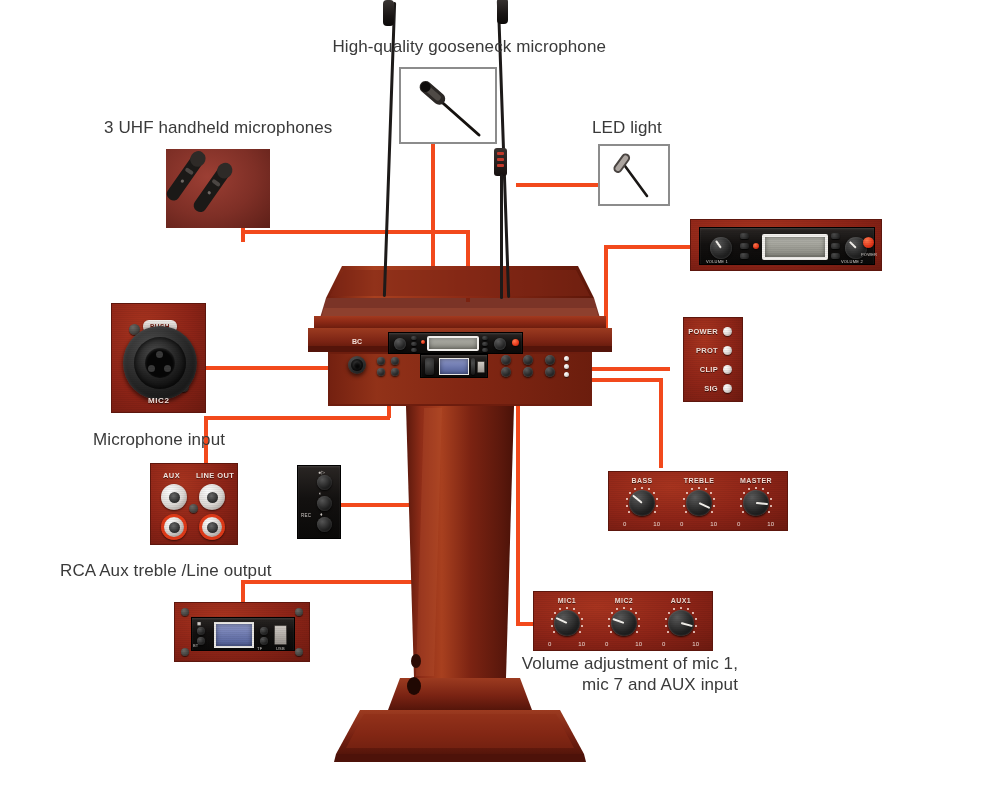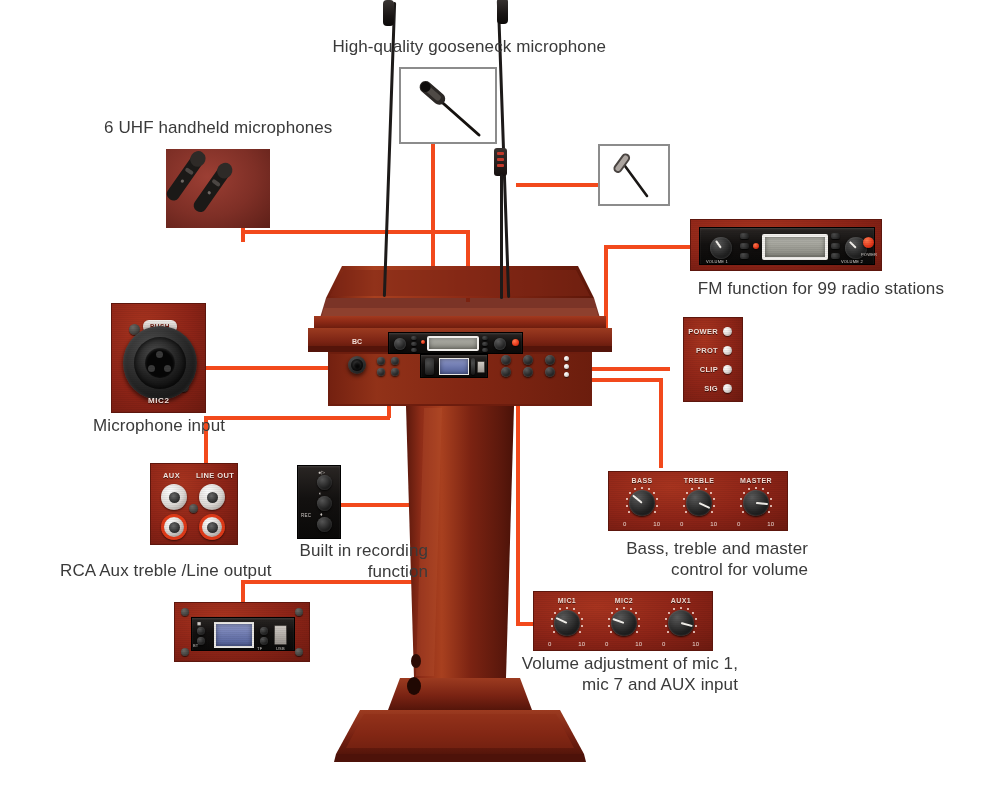--- a/index.html
+++ b/index.html
@@ -387,39 +387,40 @@
     <svg width="94" height="73" viewBox="0 0 94 73">
       <line x1="26" y1="20" x2="78" y2="66" stroke="#15120f" stroke-width="3" stroke-linecap="round"></line>
       <g transform="rotate(41 30 24)">
         <rect x="16" y="17" width="30" height="12" rx="6" fill="#2b2725"></rect>
         <rect x="19" y="20" width="22" height="6" rx="3" fill="#6e6863" opacity=".55"></rect>
         <circle cx="22" cy="23" r="5" fill="#0e0c0b"></circle>
       </g>
     </svg>
   </div>
 
-  <div class="cap" style="left:104px; top:117px; width:300px;">6 UHF handheld microphones</div>
+  <div class="cap" style="left:104px; top:117px; width:300px;">3 UHF handheld microphones</div>
   <div style="position:absolute; left:166px; top:149px; width:104px; height:79px;
               background:radial-gradient(ellipse at 40% 35%, #9c3f34 0%, #7e2f26 55%, #5d1f18 100%);">
     <svg width="104" height="79" viewBox="0 0 104 79">
       <g transform="rotate(35 34 20)">
         <rect x="20" y="10" width="13" height="52" rx="6" fill="#1b1917"></rect>
         <ellipse cx="26.5" cy="13" rx="7.5" ry="8" fill="#2e2a27"></ellipse>
         <rect x="22" y="26" width="9" height="4" rx="2" fill="#4b4643"></rect>
         <circle cx="26.5" cy="40" r="1.6" fill="#6e6763"></circle>
       </g>
       <g transform="rotate(35 62 30)">
         <rect x="48" y="22" width="13" height="52" rx="6" fill="#1b1917"></rect>
         <ellipse cx="54.5" cy="25" rx="7.5" ry="8" fill="#2e2a27"></ellipse>
         <rect x="50" y="38" width="9" height="4" rx="2" fill="#4b4643"></rect>
         <circle cx="54.5" cy="52" r="1.6" fill="#6e6763"></circle>
       </g>
     </svg>
   </div>
 
+  <div class="cap" style="left:592px; top:117px; width:180px;">LED  light</div>
   <div class="framebox" style="left:598px; top:144px; width:72px; height:62px;">
     <svg width="68" height="58" viewBox="0 0 68 58">
       <line x1="25" y1="20" x2="47" y2="50" stroke="#1a1715" stroke-width="2.6" stroke-linecap="round"></line>
       <g transform="rotate(36 28 18)">
         <rect x="18" y="10" width="9" height="22" rx="4.5" fill="#4a4542"></rect>
         <rect x="20" y="12" width="5" height="18" rx="2.5" fill="#cdc6c0" opacity=".75"></rect>
       </g>
     </svg>
   </div>
 
@@ -453,21 +454,20 @@
 
       <div class="knob-face" style="position:absolute; left:143px; top:7px; width:26px; height:26px;">
         <div class="knob-dial" style="left:2px; top:2px; width:22px; height:22px;"></div>
         <div class="knob-ptr" style="width:9px; transform:translate(0,-50%) rotate(-135deg);"></div>
       </div>
       <div class="micro-lbl" style="left:141px; top:31px; font-size:4px; color:#dcd6d2;">VOLUME 2</div>
       <div class="redbtn" style="left:163px; top:9px; width:11px; height:11px;"></div>
       <div class="micro-lbl" style="left:161px; top:24px; font-size:4px; color:#dcd6d2;">POWER</div>
     </div>
   </div>
-  <div class="cap center" style="left:654px; top:278px; width:290px;">FM function for 99 radio stations</div>
 
   <div class="panel" style="left:683px; top:317px; width:60px; height:85px;">
     <div class="led-row" style="left:4px; top:9px;">
       <span class="led-txt">POWER</span>
       <span class="led-dot"></span>
     </div>
     <div class="led-row" style="left:4px; top:28px;">
       <span class="led-txt">PROT</span>
       <span class="led-dot"></span>
     </div>
@@ -489,21 +489,21 @@
       <div class="xlr-mid">
         <div class="xlr-hole">
           <div class="xlr-pin" style="left:11px; top:3px;"></div>
           <div class="xlr-pin" style="left:3px; top:17px;"></div>
           <div class="xlr-pin" style="left:19px; top:17px;"></div>
         </div>
       </div>
     </div>
     <div class="plate-lbl" style="left:36px; top:92px;">MIC2</div>
   </div>
-  <div class="cap" style="left:93px; top:415px; width:220px;">Microphone input</div>
+  <div class="cap" style="left:93px; top:429px; width:220px;">Microphone input</div>
 
   <div class="panel" style="left:150px; top:463px; width:88px; height:82px;">
     <div class="rca-lbl" style="left:12px; top:7px;">AUX</div>
     <div class="rca-lbl" style="left:45px; top:7px;">LINE OUT</div>
     <div class="rca" style="left:10px; top:20px;">
         <i></i>
       </div>
     <div class="rca" style="left:48px; top:20px;">
         <i></i>
       </div>
@@ -519,22 +519,20 @@
 
   <div class="darkpanel" style="left:297px; top:465px; width:44px; height:74px;">
     <div class="btn-round" style="left:19px; top:9px; width:15px; height:15px;"></div>
     <div class="btn-round" style="left:19px; top:30px; width:15px; height:15px;"></div>
     <div class="btn-round" style="left:19px; top:51px; width:15px; height:15px;"></div>
     <div class="micro-lbl" style="left:20px; top:3px;">●▷</div>
     <div class="micro-lbl" style="left:21px; top:24px;">◐</div>
     <div class="micro-lbl" style="left:22px; top:45px;">♦</div>
     <div class="micro-lbl" style="left:3px; top:47px; font-size:4.5px;">REC</div>
   </div>
-  <div class="cap center" style="left:256px; top:540px; width:172px;">Built in recording
-function</div>
 
   <div class="panel" style="left:608px; top:471px; width:180px; height:60px;">
     <div class="knob-wrap" style="left:11px; top:5px; width:44px;">
       <div class="knob-label">BASS</div>
       <div class="knob-face">
         <div class="knob-dial"></div>
         <div class="knob-ptr" style="transform:translate(0,-50%) rotate(-140deg);"></div>
       <div class="tick" style="left: 3.30314px; top: 24.8904px;"></div>
           <div class="tick" style="left: 0.73548px; top: 18.6915px;"></div>
           <div class="tick" style="left: 1.02815px; top: 11.9883px;"></div>
@@ -590,22 +588,20 @@
           <div class="tick" style="left: 30.9719px; top: 11.9883px;"></div>
           <div class="tick" style="left: 31.2645px; top: 18.6915px;"></div>
           <div class="tick" style="left: 28.6969px; top: 24.8904px;"></div>
         </div>
       <div class="knob-scale">
         <span class="lo">0</span>
         <span class="hi">10</span>
       </div>
     </div>
   </div>
-  <div class="cap center" style="left:588px; top:538px; width:220px;">Bass, treble and master
-control for volume</div>
 
   <div class="panel" style="left:533px; top:591px; width:180px; height:60px;">
     <div class="knob-wrap" style="left:11px; top:5px; width:44px;">
       <div class="knob-label">MIC1</div>
       <div class="knob-face">
         <div class="knob-dial"></div>
         <div class="knob-ptr" style="transform:translate(0,-50%) rotate(-155deg);"></div>
       <div class="tick" style="left: 3.30314px; top: 24.8904px;"></div>
           <div class="tick" style="left: 0.73548px; top: 18.6915px;"></div>
           <div class="tick" style="left: 1.02815px; top: 11.9883px;"></div>

